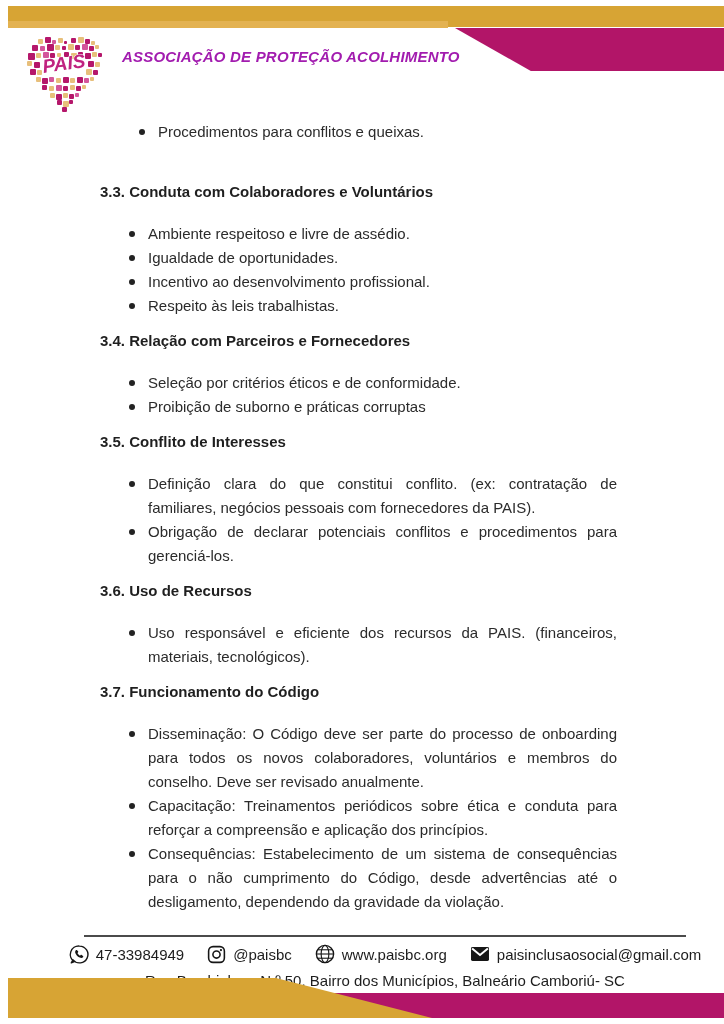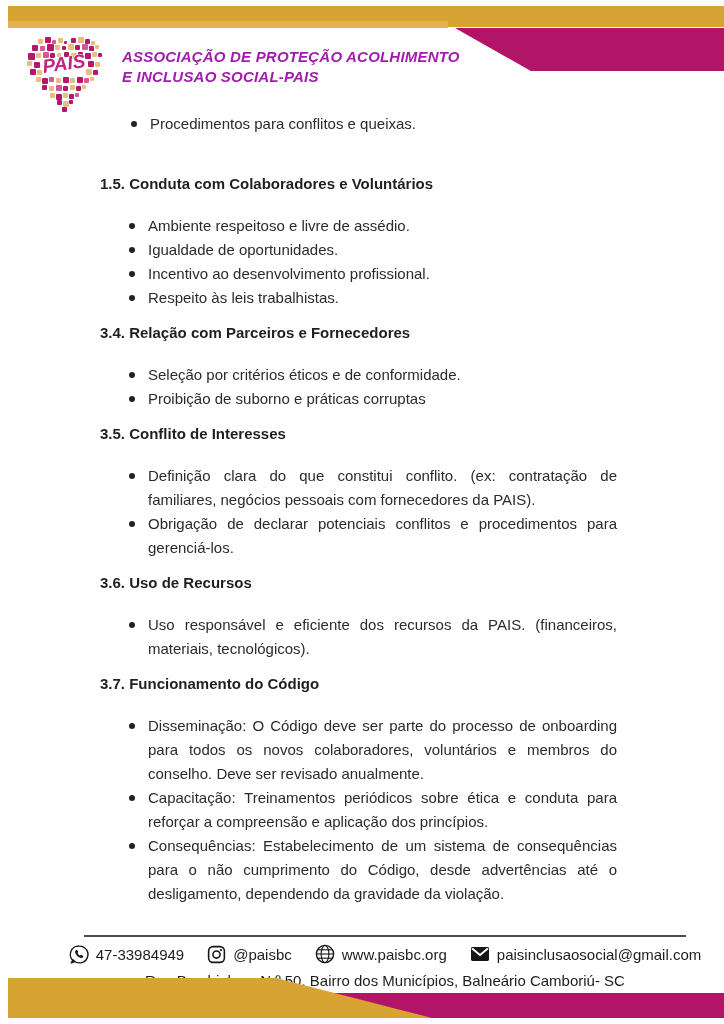--- a/index.html
+++ b/index.html
@@ -16,21 +16,21 @@
   }
   
   .logo{position:absolute;left:22px;top:36px;width:84px;height:78px;}
   .org-title{
     position:absolute;left:122px;top:47px;font-size:15px;font-weight:bold;font-style:italic;
     line-height:20px;color:#a21caf;letter-spacing:.2px;
   }
   
   .content{position:absolute;left:100px;top:110px;width:521px;}
   ul.bullets{margin:20px 4px 0 0;padding:0 0 0 48px;list-style:none;}
-  ul.bullets.intro{margin:2px;}
+  ul.bullets.intro{margin:10px;}
   ul.bullets li{
     position:relative;font-size:15px;line-height:24px;text-align:justify;color:#2b2b2b;
   }
   ul.bullets li::before{
     content:"";position:absolute;left:-19px;top:9px;width:6px;height:6px;border-radius:50%;background:#222;
   }
   .section{margin-top:13px;}
   .section:first-of-type{margin-top:38px;}
   .section-title{margin:0;font-size:15px;line-height:20px;font-weight:bold;color:#1f1f1f;}
   ul.bullets li b{font-weight:normal;}
@@ -125,30 +125,29 @@
           <rect x="39" y="65" width="6" height="6" rx="1" fill="#e7bf7b"></rect>
           <rect x="45" y="64" width="4" height="4" rx="1" fill="#b5176b"></rect>
           <rect x="38" y="71" width="5" height="5" rx="1" fill="#b5176b"></rect>
         </g>
       <text id="logo-text" x="40" y="34" text-anchor="middle" font-family="Liberation Sans, sans-serif" font-size="19" font-weight="bold" font-style="italic" fill="#c02380" stroke="#ffffff" stroke-width="0.9" paint-order="stroke" transform="rotate(-8 40 29)">PAIS</text>
     </svg>
   </div>
 
   <div class="org-title">
     <div>ASSOCIAÇÃO DE PROTEÇÃO ACOLHIMENTO</div>
-    <div>E INCLUSAO SOCIAL-PAIS</div>
   </div>
 
   <div class="content">
     <ul class="bullets intro">
       <li>Procedimentos para conflitos e queixas.</li>
     </ul>
     <div id="sections">
         <div class="section">
-          <h3 class="section-title">1.5. Conduta com Colaboradores e Voluntários</h3>
+          <h3 class="section-title">3.3. Conduta com Colaboradores e Voluntários</h3>
           <ul class="bullets">
             <li>Ambiente respeitoso e livre de assédio.</li>
             <li>Igualdade de oportunidades.</li>
             <li>Incentivo ao desenvolvimento profissional.</li>
             <li>Respeito às leis trabalhistas.</li>
           </ul>
         </div>
         <div class="section">
           <h3 class="section-title">3.4. Relação com Parceiros e Fornecedores</h3>
           <ul class="bullets">

